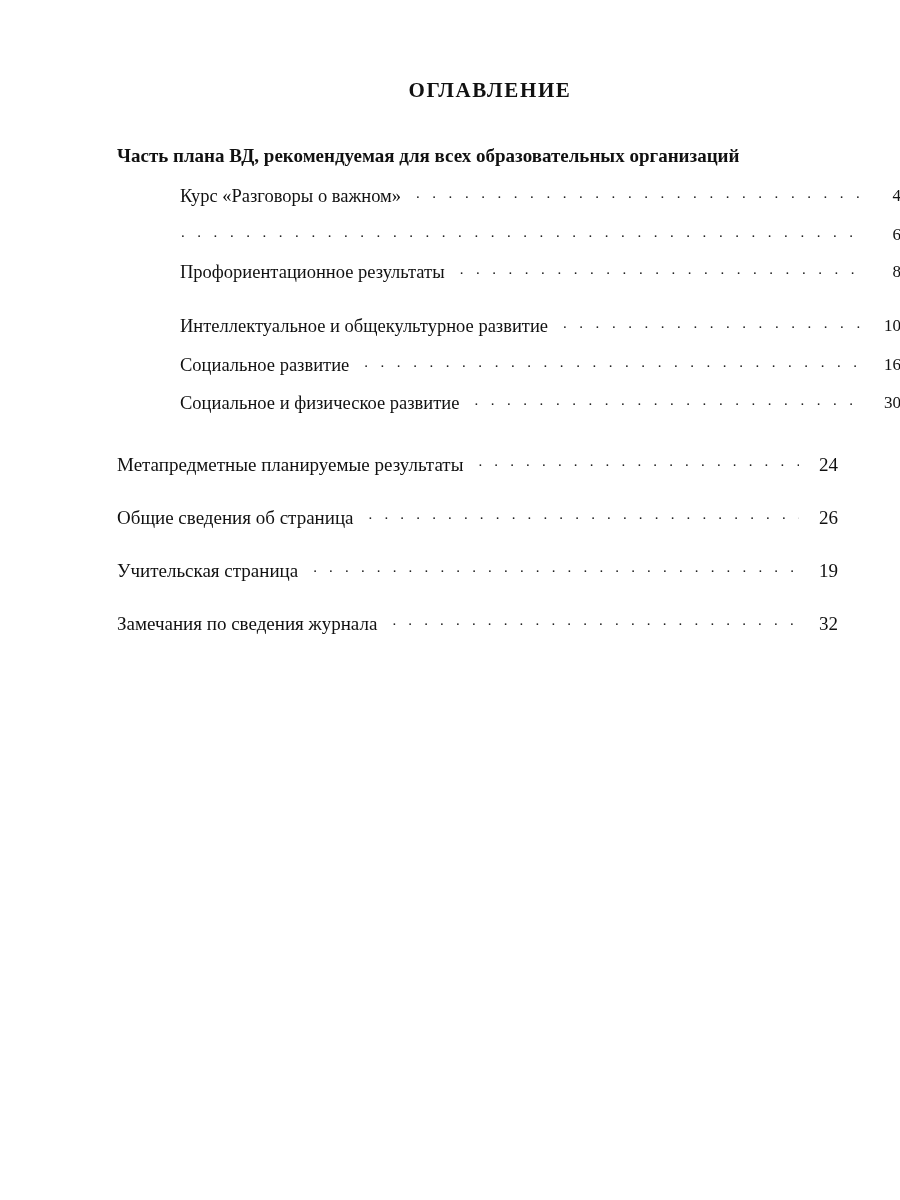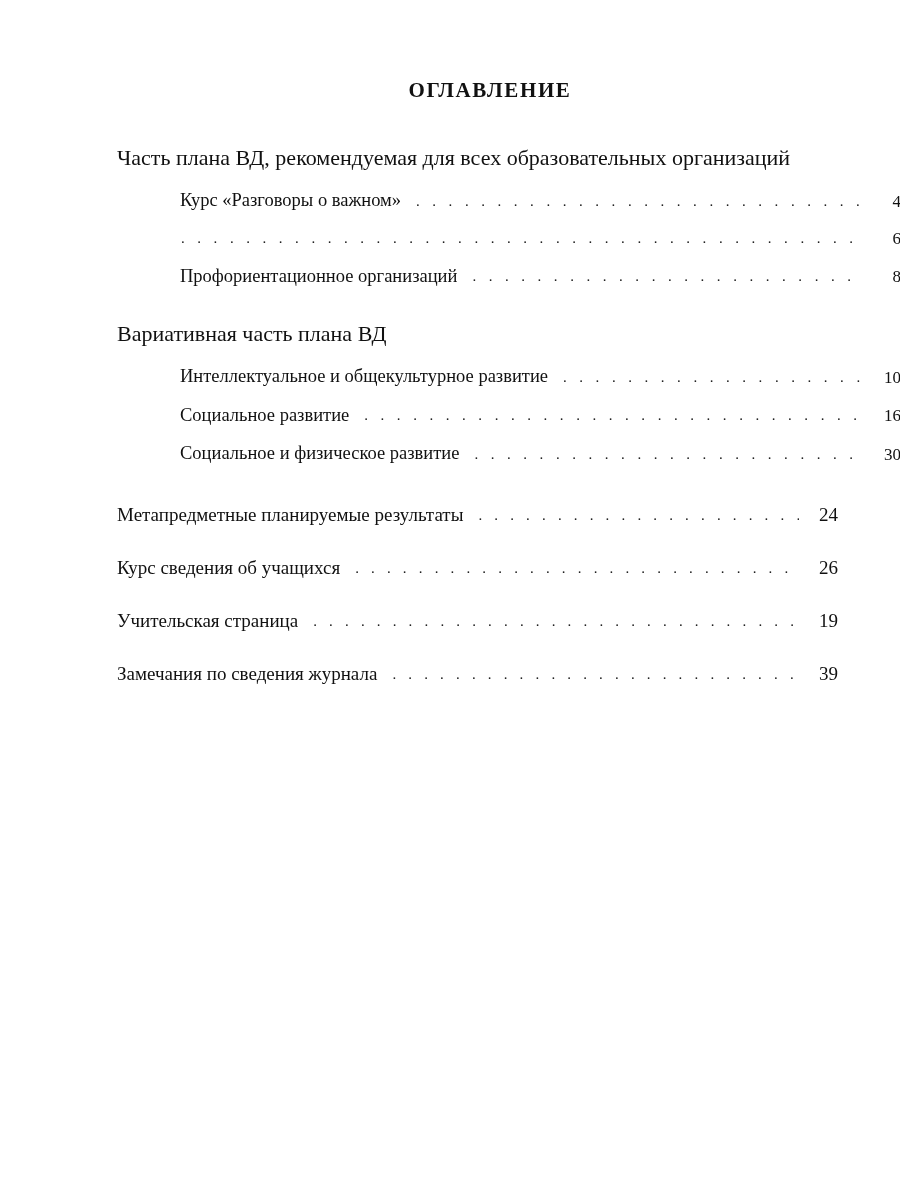--- a/index.html
+++ b/index.html
@@ -47,21 +47,21 @@
     margin-bottom: 0;
   }
 
   .group-gap {
     height: 36px;
   }
 
   
   .row {
     display: flex;
-    align-items: flex-end;
+    align-items: flex-start;
     width: 100%;
     line-height: 1.0;
     gap: 14px;
   }
 
   .row .label {
     white-space: nowrap;
     flex: 0 0 auto;
   }
 
@@ -79,22 +79,22 @@
 
   .row .page-num {
     flex: 0 0 auto;
     text-align: right;
     min-width: 24px;
     white-space: nowrap;
   }
 
   
   .section-head {
-    font-weight: normal;
-    font-size: 22px;
+    font-weight: bold;
+    font-size: 19px;
     margin: 0 0 20px 0;
     white-space: nowrap;
   }
 
   
   .sub-entry {
     font-size: 18.5px;
     font-weight: normal;
     margin-left: 63px;
     margin-bottom: 20px;
@@ -142,30 +142,29 @@
         <span class="leader">. . . . . . . . . . . . . . . . . . . . . . . . . . . . . . . . . . . . . . . . . . . . . . . . . . . . . . . . . . . . . . . . . . . . . . . . . . .</span>
         <span class="page-num">4</span>
       </div>
 
       <div class="row sub-entry">
         <span class="leader">. . . . . . . . . . . . . . . . . . . . . . . . . . . . . . . . . . . . . . . . . . . . . . . . . . . . . . . . . . . . . . . . . . . . . . . . . . .</span>
         <span class="page-num">6</span>
       </div>
 
       <div class="row sub-entry">
-        <span class="label">Профориентационное организаций</span>
+        <span class="label">Профориентационное результаты</span>
         <span class="leader">. . . . . . . . . . . . . . . . . . . . . . . . . . . . . . . . . . . . . . . . . . . . . . . . . . . . . . . . . . . . . . . . . . . . . . . . . . .</span>
         <span class="page-num">8</span>
       </div>
     </div>
 
     <div class="group-gap"></div>
 
     <div class="toc-group">
-      <div class="section-head">Вариативная часть плана ВД</div>
 
       <div class="row sub-entry">
         <span class="label">Интеллектуальное и общекультурное развитие</span>
         <span class="leader">. . . . . . . . . . . . . . . . . . . . . . . . . . . . . . . . . . . . . . . . . . . . . . . . . . . . . . . . . . . . . . . . . . . . . . . . . . .</span>
         <span class="page-num">10</span>
       </div>
 
       <div class="row sub-entry">
         <span class="label">Социальное развитие</span>
         <span class="leader">. . . . . . . . . . . . . . . . . . . . . . . . . . . . . . . . . . . . . . . . . . . . . . . . . . . . . . . . . . . . . . . . . . . . . . . . . . .</span>
@@ -181,33 +180,33 @@
 
     <div class="standalone-block">
 
       <div class="row main-entry">
         <span class="label">Метапредметные планируемые результаты</span>
         <span class="leader">. . . . . . . . . . . . . . . . . . . . . . . . . . . . . . . . . . . . . . . . . . . . . . . . . . . . . . . . . . . . . . . . . . . . . . . . . . .</span>
         <span class="page-num">24</span>
       </div>
 
       <div class="row main-entry">
-        <span class="label">Курс сведения об учащихся</span>
+        <span class="label">Общие сведения об страница</span>
         <span class="leader">. . . . . . . . . . . . . . . . . . . . . . . . . . . . . . . . . . . . . . . . . . . . . . . . . . . . . . . . . . . . . . . . . . . . . . . . . . .</span>
         <span class="page-num">26</span>
       </div>
 
       <div class="row main-entry">
         <span class="label">Учительская страница</span>
         <span class="leader">. . . . . . . . . . . . . . . . . . . . . . . . . . . . . . . . . . . . . . . . . . . . . . . . . . . . . . . . . . . . . . . . . . . . . . . . . . .</span>
         <span class="page-num">19</span>
       </div>
 
       <div class="row main-entry">
         <span class="label">Замечания по сведения журнала</span>
         <span class="leader">. . . . . . . . . . . . . . . . . . . . . . . . . . . . . . . . . . . . . . . . . . . . . . . . . . . . . . . . . . . . . . . . . . . . . . . . . . .</span>
-        <span class="page-num">39</span>
+        <span class="page-num">32</span>
       </div>
 
     </div>
 
   </div>
 </div>
 
 </body></html>

